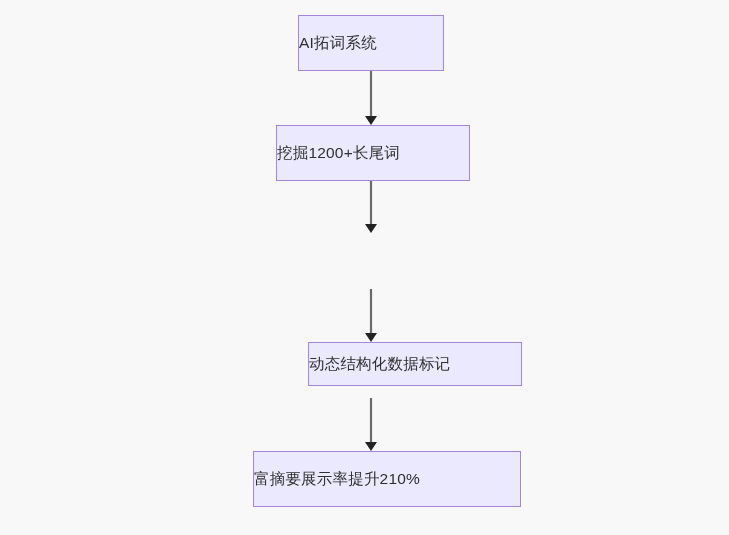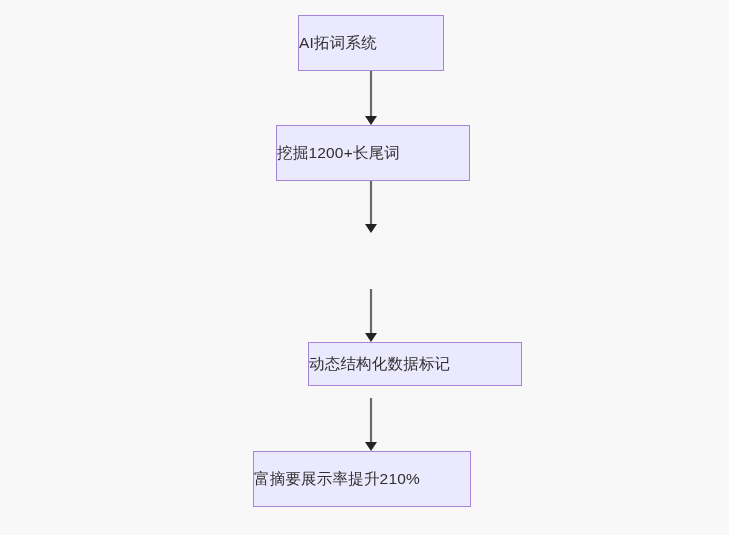--- a/index.html
+++ b/index.html
@@ -71,17 +71,17 @@
 
   <div class="node" style="left:276px; top:125px; width:194px; height:56px;">
     <span class="node-label">挖掘1200+长尾词</span>
   </div>
 
 
   <div class="node" style="left:264px; top:342px; width:214px; height:44px;margin-left:44px;">
     <span class="node-label">动态结构化数据标记</span>
   </div>
 
-  <div class="node" style="left:253px; top:451px; width:218px; height:56px;">
+  <div class="node" style="left:253px; top:451px; width:268px; height:56px;">
     <span class="node-label">富摘要展示率提升210%</span>
   </div>
 
 </div>
 
 </body></html>

